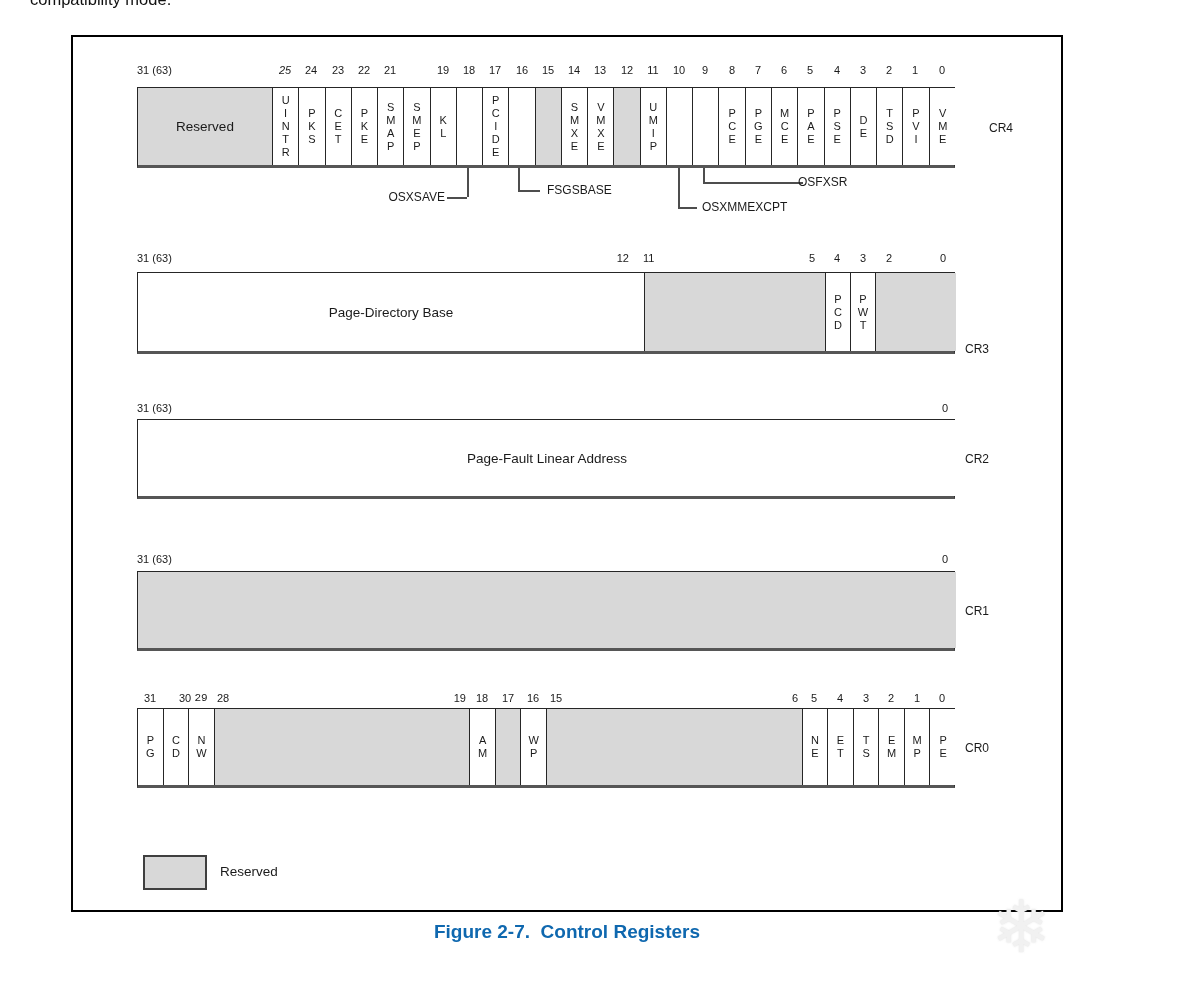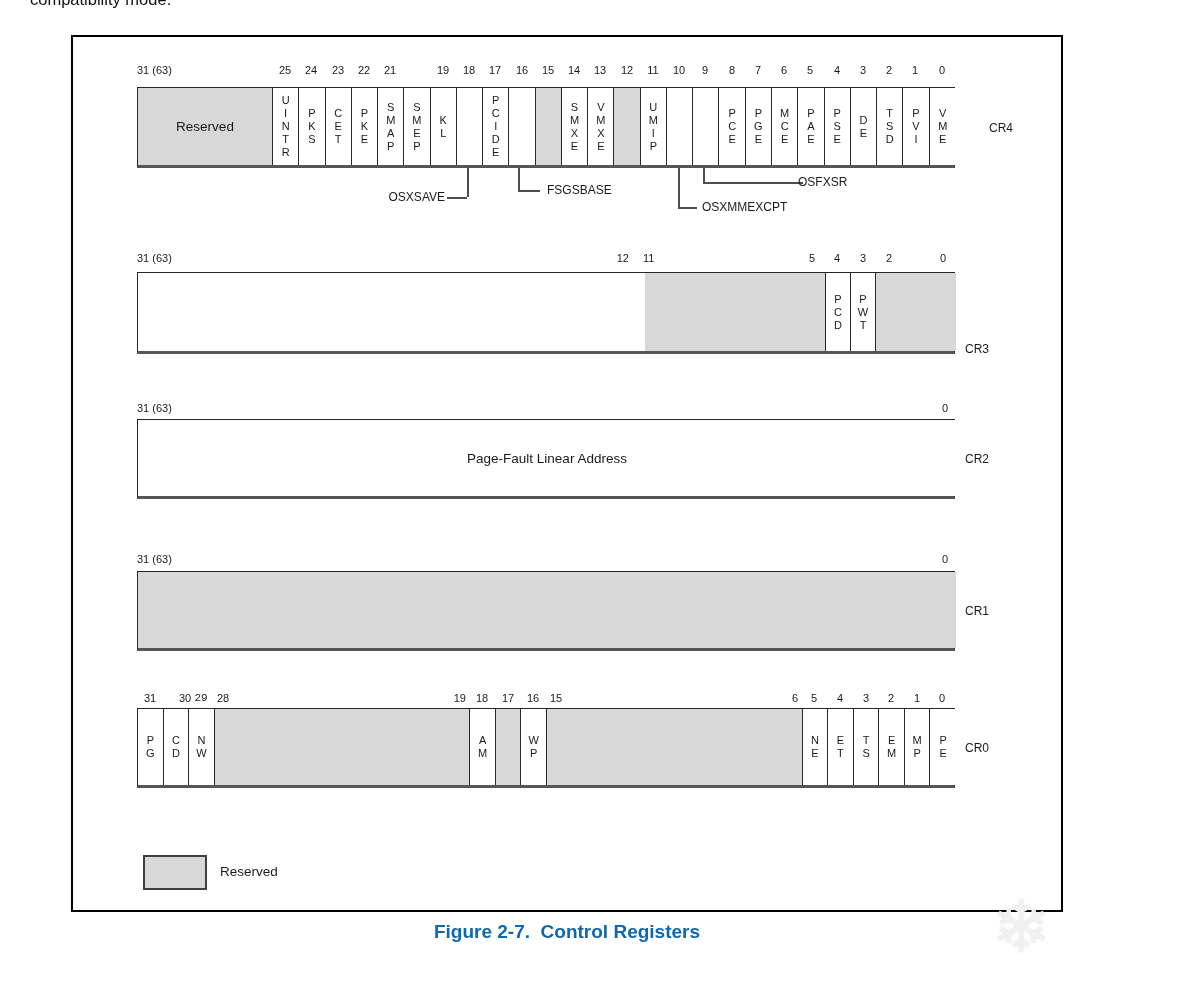--- a/index.html
+++ b/index.html
@@ -35,21 +35,21 @@
 </head>
 <body>
 
 <div class="page">
   <div class="top-text">compatibility mode.</div>
   <div class="frame"></div>
 
   <div id="registers">
       <div class="register" style="top: 64px;">
         <div class="tick anchor-left" style="left: 0px;">31 (63)</div>
-        <div class="tick anchor-center" style="left: 148px;">25</div>
+        <div class="tick anchor-center" style="left: 148px; font-style: italic;">25</div>
         <div class="tick anchor-center" style="left: 174px;">24</div>
         <div class="tick anchor-center" style="left: 201px;">23</div>
         <div class="tick anchor-center" style="left: 227px;">22</div>
         <div class="tick anchor-center" style="left: 253px;">21</div>
         <div class="tick anchor-center" style="left: 279px; margin-top: 36px;">20</div>
         <div class="tick anchor-center" style="left: 306px;">19</div>
         <div class="tick anchor-center" style="left: 332px;">18</div>
         <div class="tick anchor-center" style="left: 358px;">17</div>
         <div class="tick anchor-center" style="left: 385px;">16</div>
         <div class="tick anchor-center" style="left: 411px;">15</div>
@@ -203,20 +203,23 @@
       <div class="register" style="top: 252px;">
         <div class="tick anchor-left" style="left: 0px;">31 (63)</div>
         <div class="tick anchor-right" style="left: 492px;">12</div>
         <div class="tick anchor-left" style="left: 506px;">11</div>
         <div class="tick anchor-right" style="left: 678px;">5</div>
         <div class="tick anchor-center" style="left: 700px;">4</div>
         <div class="tick anchor-center" style="left: 726px;">3</div>
         <div class="tick anchor-center" style="left: 752px;">2</div>
         <div class="tick anchor-center" style="left: 806px;">0</div>
         <div class="reg-box" style="top: 20px; height: 82px;">
+          <div class="cell" style="left: 0px; width: 507px;">
+            <div class="hlabel">Page-Directory Base</div>
+          </div>
           <div class="cell gray" style="left: 507px; width: 181px;"></div>
           <div class="cell" style="left: 688px; width: 25px;">
             <div class="vlabel">P
 C
 D</div>
           </div>
           <div class="cell" style="left: 713px; width: 25px;">
             <div class="vlabel">P
 W
 T</div>

